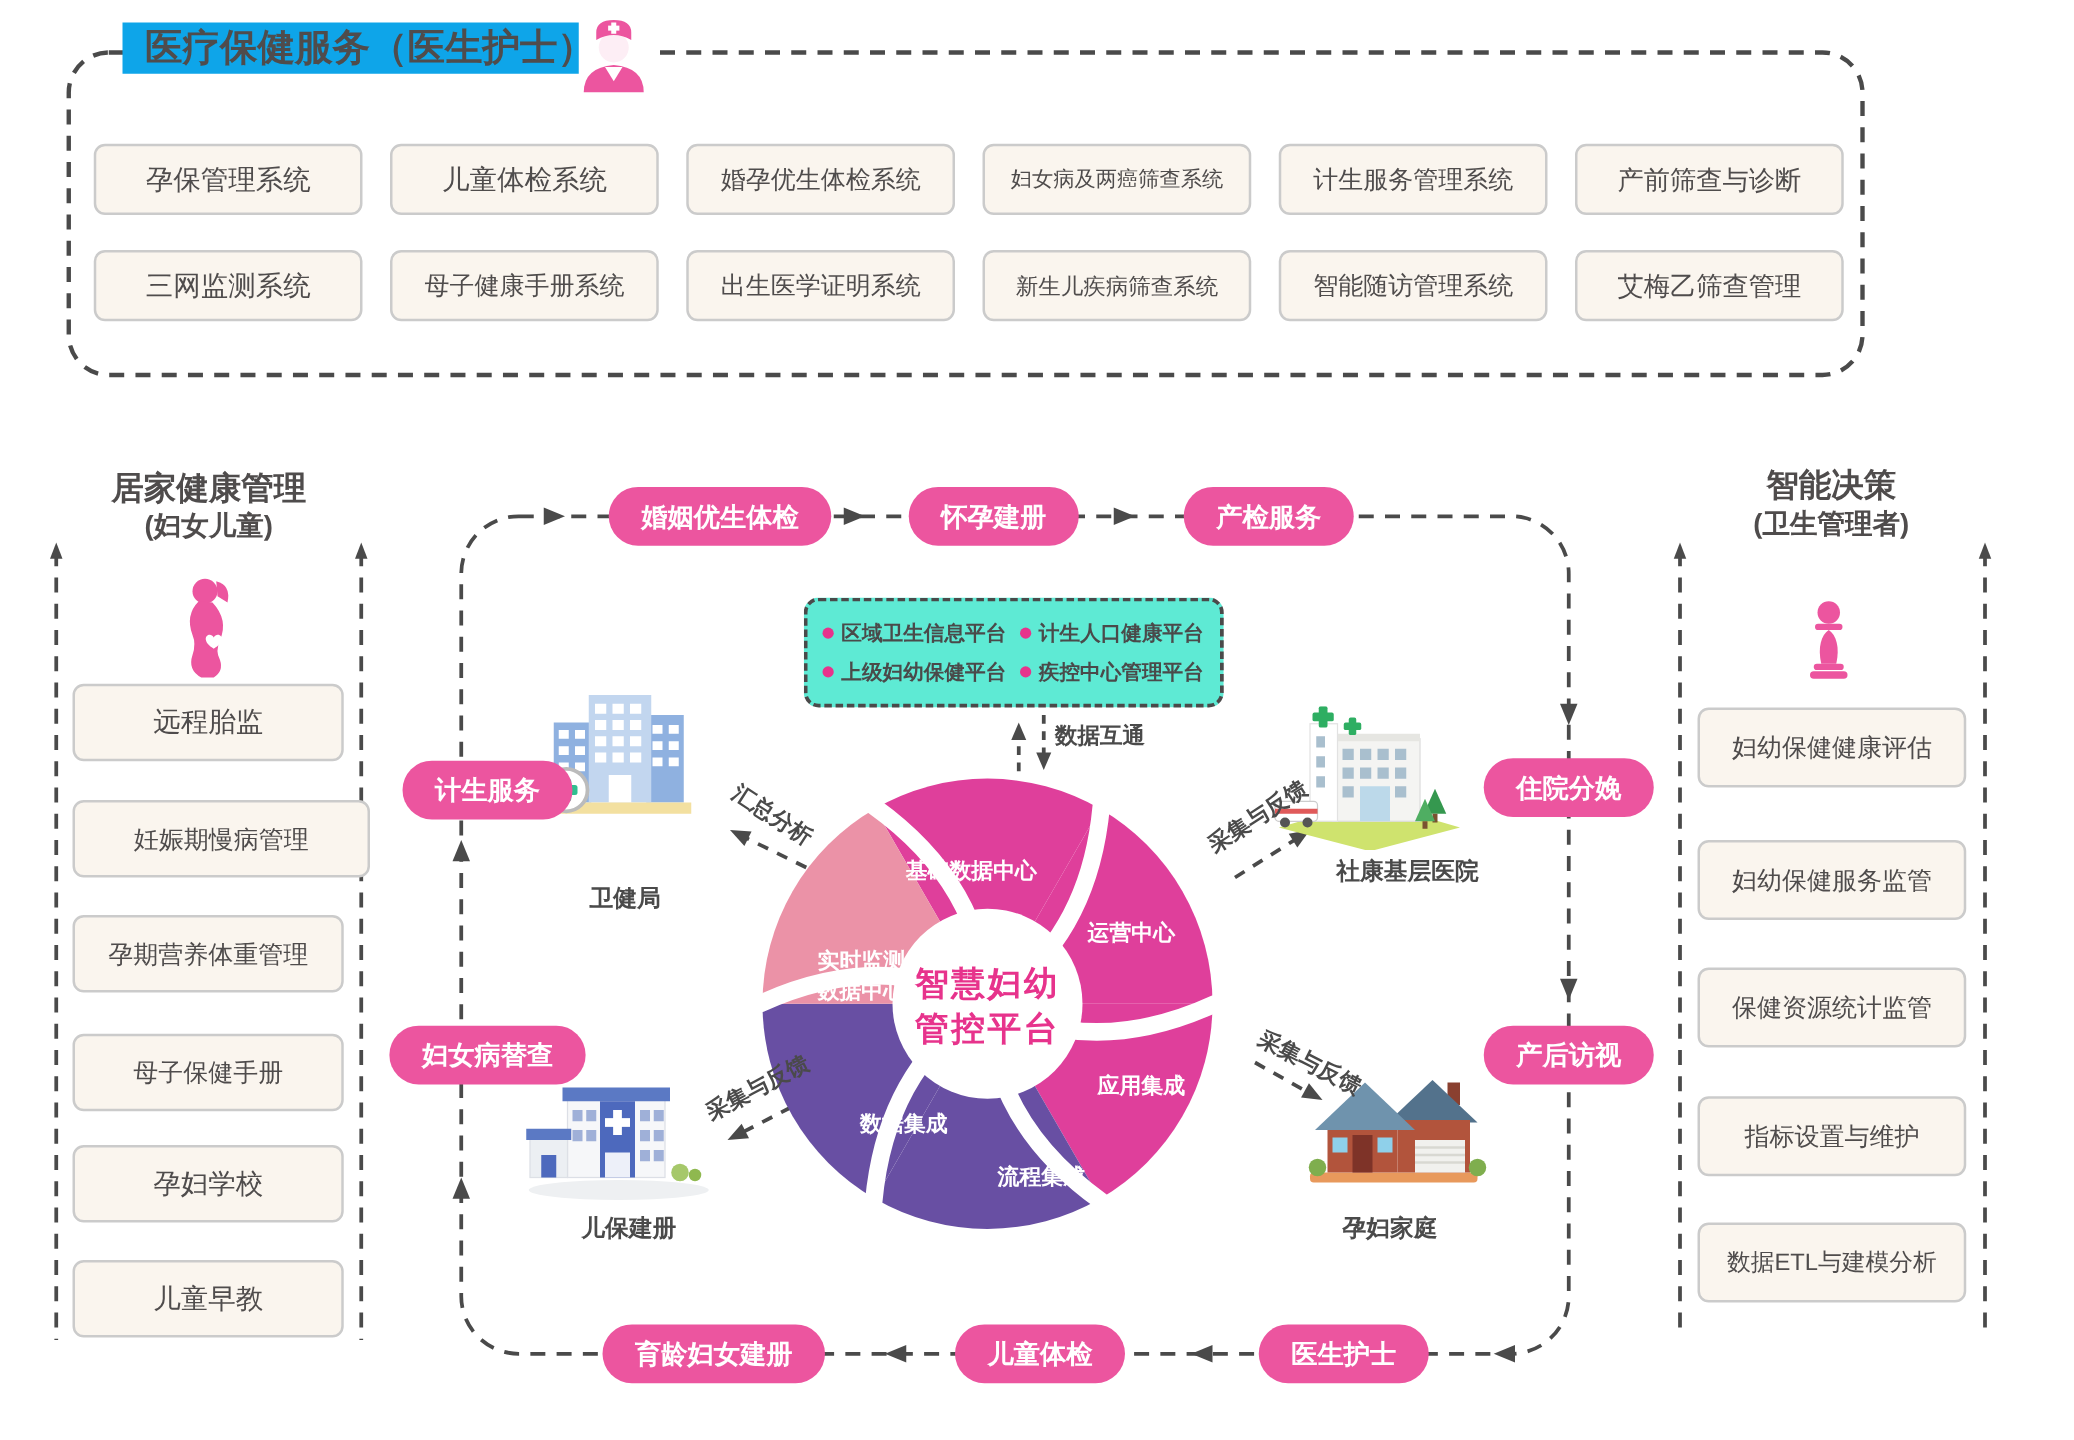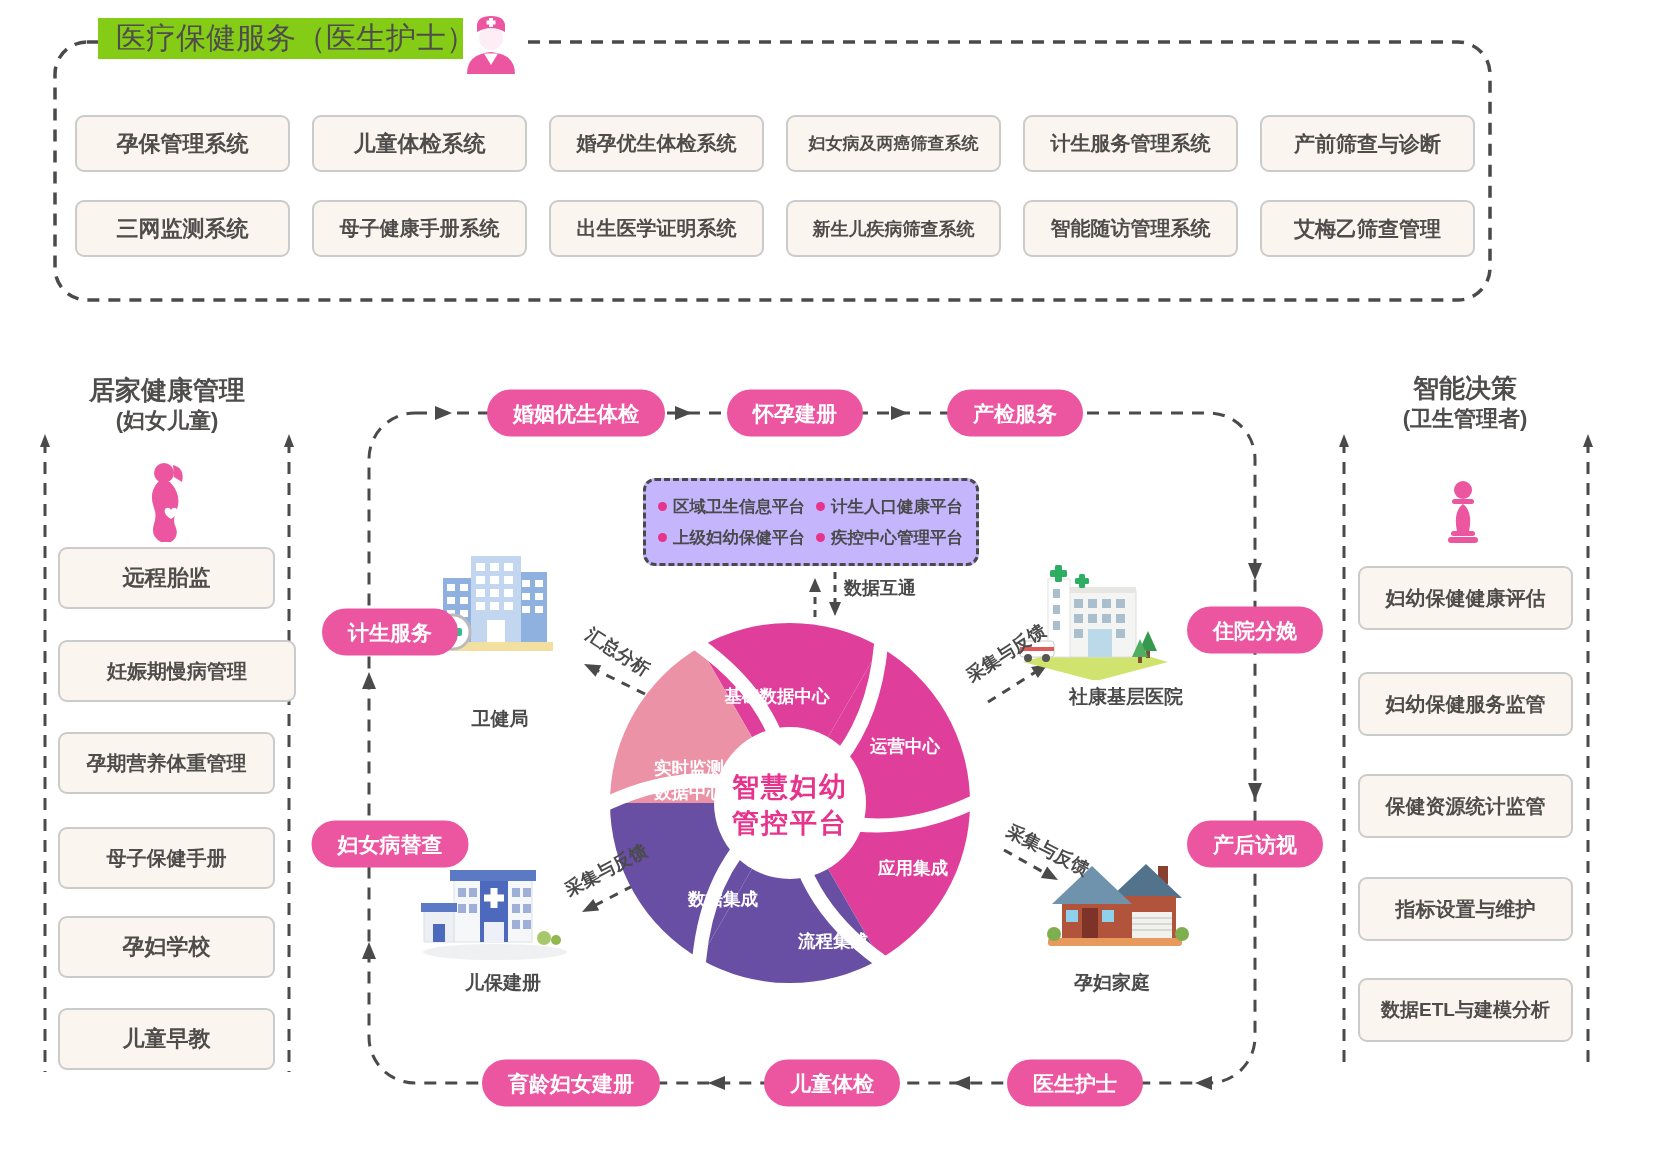--- a/index.html
+++ b/index.html
@@ -1,35 +1,35 @@
 <!DOCTYPE html>
 <html><head>
 <meta charset="utf-8">
 <style>
   html,body{margin:0;padding:0;background:#fff;font-family:"Liberation Sans","DejaVu Sans",sans-serif;}
   #stage{position:relative;width:1659px;height:1152px;background:#fff;overflow:hidden;}
   svg text{font-family:"Liberation Sans","DejaVu Sans",sans-serif;}
   .overlay{position:absolute;left:0;top:0;z-index:1;}
   .sysbox{position:absolute;background:#faf5ee;border:2px solid #cbcbcb;border-radius:9px;
-    display:flex;align-items:center;justify-content:center;font-weight:bold;color:#4f4c4c;
+    display:flex;align-items:center;justify-content:center;font-weight:normal;color:#4f4c4c;
     text-align:center;box-sizing:border-box;z-index:4;}
   .gridrow{position:absolute;display:flex;gap:22px;z-index:4;}
   .gridrow .sysbox{position:relative;width:215px;height:57px;flex:none;}
   .fs22{font-size:22px;} .fs21{font-size:21px;} .fs20{font-size:20px;} .fs19{font-size:19px;}
   .fs18{font-size:18px;} .fs17{font-size:17px;}
-  .section-title{position:absolute;left:98px;top:18px;background:#84cc16;padding:0 14px 0 18px;
-    font-weight:normal;font-size:30px;color:#4f4c4c;white-space:nowrap;z-index:4;}
+  .section-title{position:absolute;left:98px;top:18px;background:#0ea5e9;padding:0 14px 0 18px;
+    font-weight:bold;font-size:30px;color:#4f4c4c;white-space:nowrap;z-index:4;}
   .icon-wrap{position:absolute;background:#fff;z-index:4;}
   .panel-title{position:absolute;text-align:center;font-weight:bold;color:#4f4c4c;line-height:1.25;z-index:4;}
   .panel-title .t1{font-size:26px;} .panel-title .t2{font-size:22px;}
   .pill{position:absolute;transform:translate(-50%,-50%);background:#ec559f;color:#fff;font-weight:bold;
     font-size:21px;padding:0 26px;height:47px;border-radius:25px;display:flex;align-items:center;
     justify-content:center;white-space:nowrap;z-index:5;}
   .platform-box{position:absolute;left:643px;top:478px;width:336px;height:88px;border:3px dashed #4a4a4a;
-    border-radius:12px;background:#c4b5fd;box-sizing:border-box;display:grid;
+    border-radius:12px;background:#5eead4;box-sizing:border-box;display:grid;
     grid-template-columns:1fr 1fr;align-content:center;row-gap:9px;column-gap:10px;padding:0 12px;z-index:4;}
   .pitem{display:flex;align-items:center;gap:6px;font-weight:bold;font-size:16.5px;color:#4a4a4a;white-space:nowrap;}
   .pitem .dot{width:9px;height:9px;border-radius:50%;background:#e7338c;flex:none;}
   .dlabel{position:absolute;transform:translate(-50%,-50%);font-weight:bold;color:#4a4a4a;
     font-size:18px;white-space:nowrap;z-index:6;}
   .rot33{transform:translate(-50%,-50%) rotate(33deg);}
   .rotm33{transform:translate(-50%,-50%) rotate(-33deg);}
   .rot27{transform:translate(-50%,-50%) rotate(27deg);}
   .rotm28{transform:translate(-50%,-50%) rotate(-28deg);}
   .entity{position:absolute;z-index:4;}

